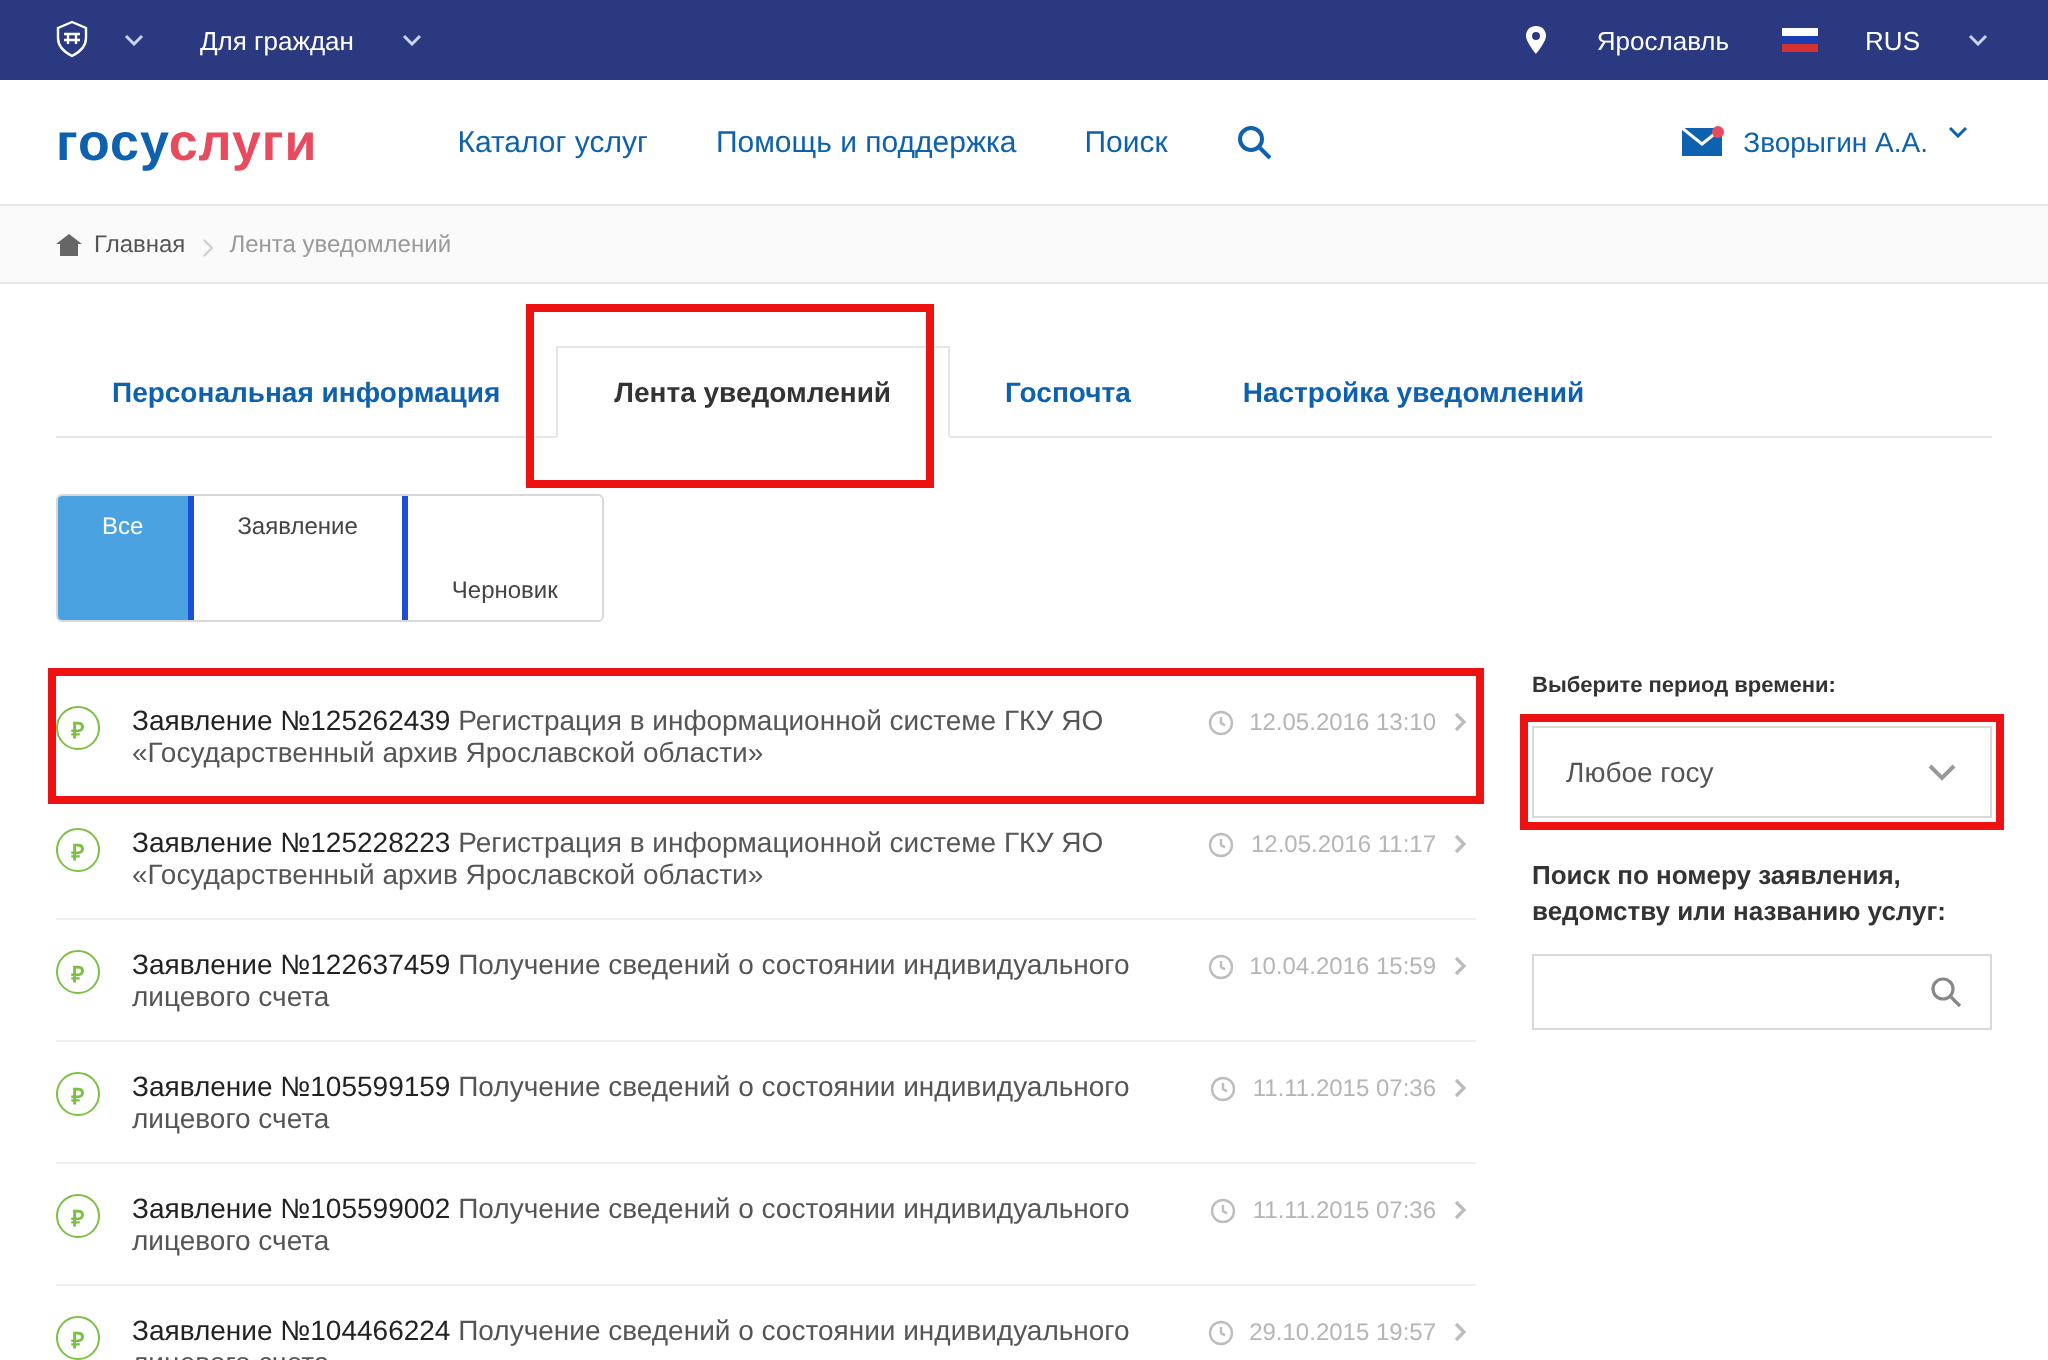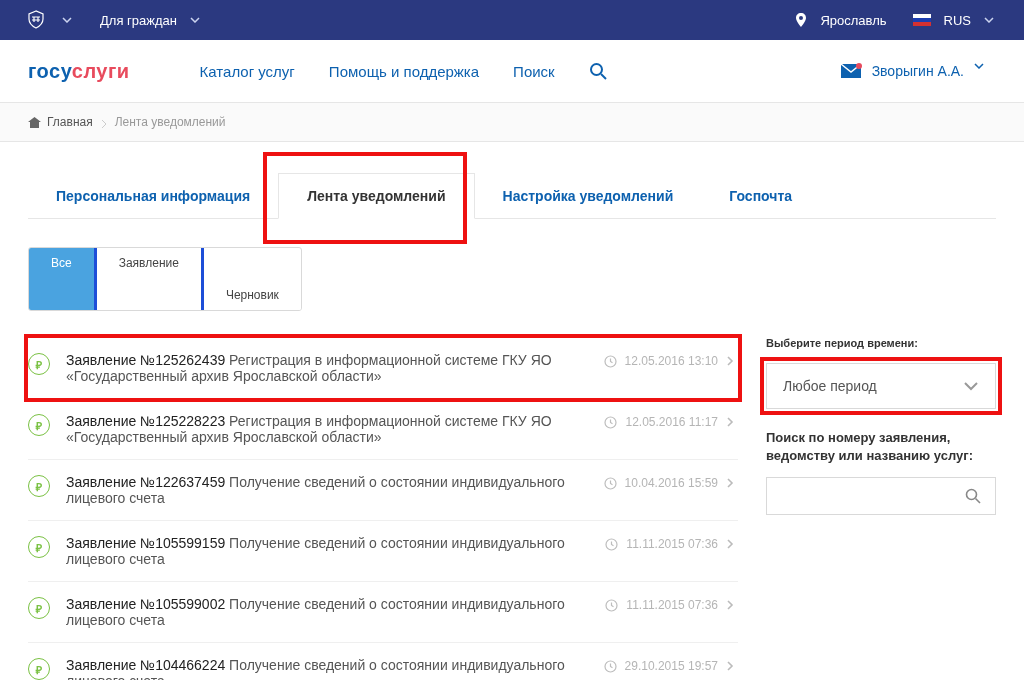--- a/index.html
+++ b/index.html
@@ -5,30 +5,30 @@
   * { box-sizing: border-box; margin: 0; padding: 0; }
   body { font-family: Arial, Helvetica, sans-serif; font-size: 14px; color: #333; background: #fff; width: 1024px; }
   
   
   .topbar { background: #2b3980; color: #fff; height: 40px; display: flex; align-items: center; padding: 0 30px 0 24px; }
   .topbar-left { display: flex; align-items: center; gap: 14px; }
   .emblem { width: 24px; height: 24px; }
   .emblem svg { width: 100%; height: 100%; }
   .chevdown { width: 10px; height: 6px; }
   .chevdown svg { width: 100%; height: 100%; }
-  .topbar-item { display: flex; align-items: center; gap: 13px; font-size: 13px; cursor: pointer; }
+  .topbar-item { display: flex; align-items: center; gap: 24px; font-size: 13px; cursor: pointer; }
   .topbar-right { margin-left: auto; display: flex; align-items: center; gap: 26px; }
   .pin { width: 12px; height: 14px; }
   .flag { width: 18px; height: 12px; display: inline-block; }
   .flag .stripe { height: 4px; }
   
   
   .header { border-bottom: 1px solid #e6e6e6; }
   .header-inner { height: 62px; display: flex; align-items: center; padding: 0 40px 0 28px; }
-  .logo { font-size: 20px; font-weight: bold; letter-spacing: 0.5px; }
+  .logo { font-size: 26px; font-weight: bold; letter-spacing: 0.5px; }
   .logo-blue { color: #0d61af; }
   .logo-red { color: #e84b5d; }
   .nav { display: flex; align-items: center; gap: 34px; margin-left: 70px; }
   .nav a { color: #0d61af; font-size: 15px; text-decoration: none; cursor: pointer; }
   .search-icon { width: 18px; height: 18px; cursor: pointer; }
   .user { margin-left: auto; display: flex; align-items: flex-start; gap: 10px; color: #0d61af; font-size: 14px; cursor: pointer; }
   .mail-icon-blue { width: 22px; height: 16px; }
   
   
   .breadcrumb-wrap { background: #fafafa; border-bottom: 1px solid #e6e6e6; padding: 12px 28px; }
@@ -182,22 +182,22 @@
     </span>
     <span>Лента уведомлений</span>
   </div>
 </div>
 
 <div class="main">
 
   <div class="strip-tabs">
     <div class="strip-tab">Персональная информация</div>
     <div class="strip-tab active">Лента уведомлений</div>
+    <div class="strip-tab">Госпочта</div>
     <div class="strip-tab">Настройка уведомлений</div>
-    <div class="strip-tab">Госпочта</div>
     <div class="red-box-tab"></div>
   </div>
 
   <div class="pills">
     <div class="pills-row">
       <div class="pill active">Все</div>
       <div class="pill">Заявление</div>
       <div class="pill">Черновик</div>
     </div>
   </div>
@@ -312,21 +312,21 @@
                 <path d="M2 2 l4 4 -4 4" stroke="#bbb" stroke-width="1.6" fill="none"></path>
               </svg>
             </span>
           </div>
         </div>
       </div>
     <div class="col-right">
       <div class="side-label">Выберите период времени:</div>
       <div class="red-box-select">
         <div class="select-box">
-          <span>Любое период</span>
+          <span>Любое госу</span>
           <span style="width:16px;height:10px;">
             <svg viewBox="0 0 16 10">
                 <path d="M2 2 l6 6 6-6" stroke="#999" stroke-width="2" fill="none"></path>
               </svg>
           </span>
         </div>
         <div class="red-frame"></div>
       </div>
       <div class="side-label2">Поиск по номеру заявления, ведомству или названию услуг:</div>
       <div class="search-box">

